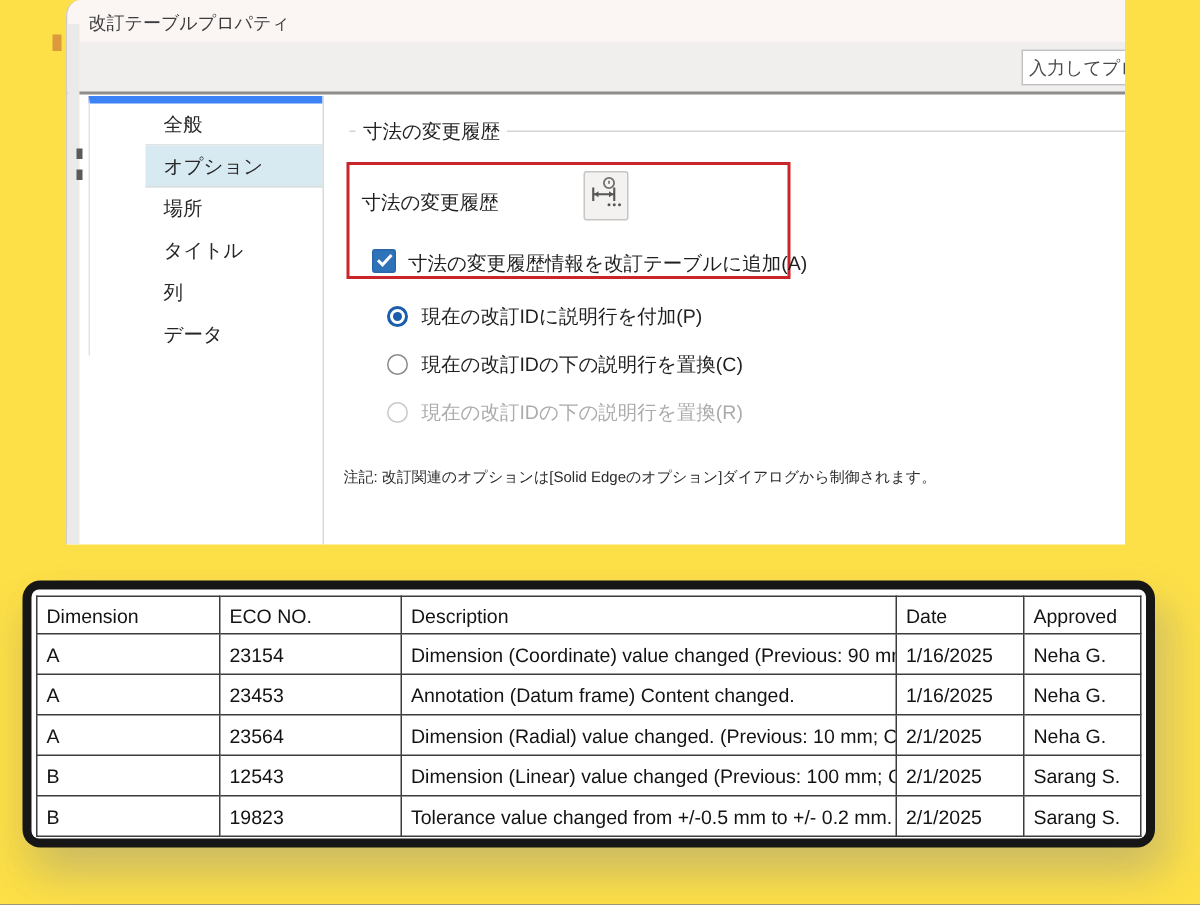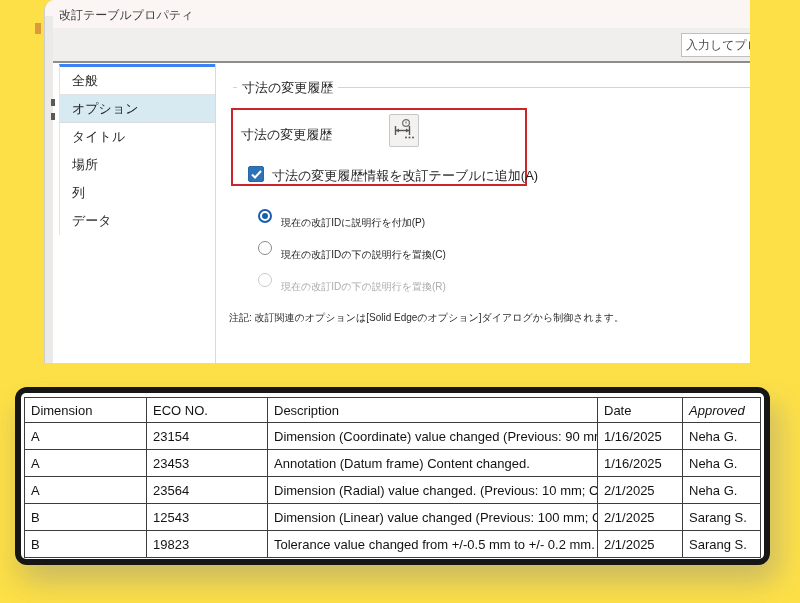--- a/index.html
+++ b/index.html
@@ -16,21 +16,21 @@
               border-radius:10px 0 0 0; }
   .title { position:absolute; left:14px; top:7px; font-size:12px; color:#3c3c3c; }
   .toolbar { position:absolute; left:0; top:28px; width:100%; height:34px; background:#f1efee; }
   .toolbar-line { position:absolute; left:0; top:61px; width:100%; height:2px; background:#8f8d8b; }
   .search { position:absolute; left:636px; top:33px; width:118px; height:24px; background:#fff;
             border:1px solid #c2c0bf; font-size:12px; color:#4a4a4a; padding:0 4px;
             font-family:"Liberation Sans", sans-serif; }
 
   
   .sidebar { position:absolute; left:14px; top:64px; width:156px;
-             border-top:3px solid #3b82f6; border-left:1px solid #e3e3e3; background:#fff; }
+             border-top:5px solid #3b82f6; border-left:1px solid #e3e3e3; background:#fff;padding-left:37px; }
   .side-item { height:28px; line-height:28px; padding-left:12px; font-size:13px; color:#262626;
                cursor:default; }
   .side-item.b { border-bottom:1px solid #e2e2e2; }
   .side-item.sel { background:#d7e9f1; border-bottom:1px solid #dcdcdc; }
   .side-divider { position:absolute; left:170px; top:64px; width:1px; height:299px; background:#d9d9d9; }
 
   
   .group-line { position:absolute; left:188px; top:87px; width:517px; height:1px; background:#d6d4d3; }
   .group-legend { position:absolute; left:192px; top:79px; background:#fff; padding:0 5px;
                   font-size:13px; color:#1f1f1f; }
@@ -45,38 +45,38 @@
               display:flex; align-items:center; justify-content:center; }
   .check-label { position:absolute; left:227px; top:167px; font-size:13px; color:#1f1f1f; }
 
   .radio-row { position:absolute; display:flex; align-items:center; gap:9px; }
   .radio { width:14px; height:14px; border-radius:50%; background:#fff;
            display:flex; align-items:center; justify-content:center; }
   .radio.on { border:2px solid #1a5dad; }
   .radio.on .dot { width:6px; height:6px; border-radius:50%; background:#1a5dad; }
   .radio.off { border:1px solid #8a8a8a; }
   .radio.dis { border:1px solid #c9c9c9; }
-  .radio-label { font-size:10px; color:#1f1f1f;margin-top:14px; }
+  .radio-label { font-size:13px; color:#1f1f1f; }
   .radio-label.dis { color:#ababab; }
 
   .note { position:absolute; left:184px; top:311px; font-size:10px; color:#2c2c2c; }
 
   
   .card { position:absolute; left:15px; top:387px; width:755px; height:178px;
           background:#161616; border-radius:12px;
           box-shadow: 14px 16px 26px rgba(150,150,150,0.30), -4px 18px 26px rgba(110,110,110,0.16); }
   .card-inner { position:absolute; left:6px; top:6px; right:6px; bottom:6px;
                 background:#fff; border-radius:5px; overflow:hidden; }
   table.rev { border-collapse:collapse; table-layout:fixed; width:736px; margin:4px 0 0 3px;
               font-size:13px; color:#131313; }
   table.rev th, table.rev td { border:1px solid #3d3d3d; padding:0 0 0 6px; text-align:left;
                                font-weight:normal; overflow:hidden; white-space:nowrap; }
   table.rev th { height:25px; }
   table.rev td { height:27px; }
-  .c0{width:122px;} .c1{width:121px;} .c2{width:330px;} .c3{width:85px;} .c4{width:78px;font-style:italic;}
+  .c0{width:122px;} .c1{width:121px;} .c2{width:330px;} .c3{width:85px;} .c4{width:78px;}
 
   .orange-mark { position:absolute; left:35px; top:23px; width:6px; height:11px; background:#dd9a3c; }
 </style>
 </head>
 <body>
 
 <div class="screen">
 
   <div class="orange-mark"></div>
 
@@ -90,22 +90,22 @@
     <input class="search" readonly="" value="入力してプロパ" style="">
     <div class="toolbar-line"></div>
 
     <div class="dlg-edge"></div>
     <div class="dlg-tick" style="left:6px; top:99px;"></div>
     <div class="dlg-tick" style="left:6px; top:113px;"></div>
 
     <div class="sidebar">
       <div class="side-item b">全般</div>
       <div class="side-item sel">オプション</div>
+      <div class="side-item">場所</div>
       <div class="side-item">タイトル</div>
-      <div class="side-item">場所</div>
       <div class="side-item">列</div>
       <div class="side-item">データ</div>
     </div>
     <div class="side-divider"></div>
 
     <div class="group-line"></div>
     <div class="group-legend">寸法の変更履歴</div>
 
     <div class="red-box"></div>
 

